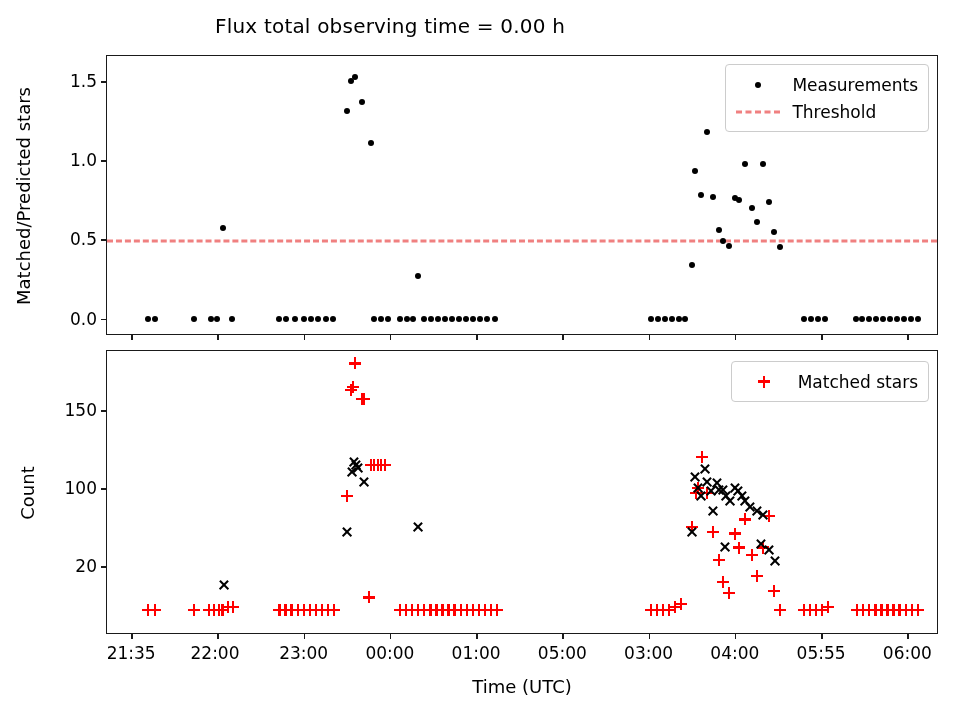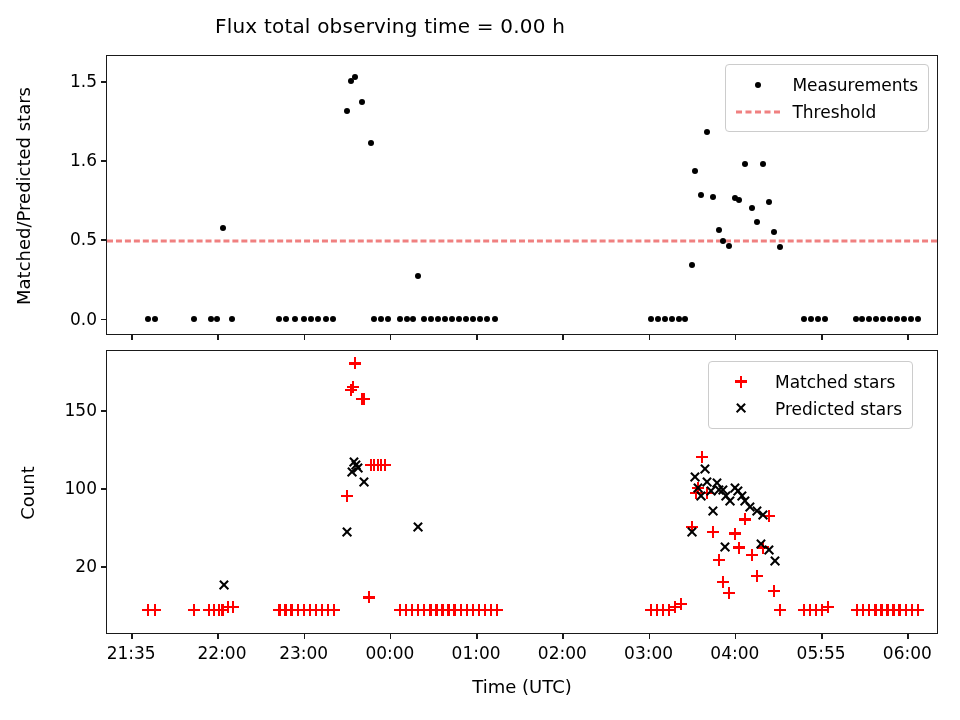--- a/index.html
+++ b/index.html
@@ -175,21 +175,21 @@
     border-radius: 4px;
     padding: 6px 10px 6px 8px;
     font-size: 17px;
     color: #000000;
   }
   #legend-top {
     right: 8px;
     top: 8px;
   }
   #legend-bottom {
-    right: 24px;
+    right: 8px;
     top: 10px;
     text-align: center;
   }
   .legend-row {
     display: flex;
     align-items: center;
     height: 27px;
   }
   .legend-key {
     position: relative;
@@ -303,21 +303,21 @@
         <div class="pt-dot" style="left: 796.89px; top: 262.565px; background: rgb(0, 0, 0);"></div>
         <div class="pt-dot" style="left: 803.789px; top: 262.565px; background: rgb(0, 0, 0);"></div>
         <div class="pt-dot" style="left: 810.689px; top: 262.565px; background: rgb(0, 0, 0);"></div>
       </div>
     <div id="top-ticks">
         <div class="ytick" style="top: 262.565px;"></div>
         <div class="yticklabel" style="top: 262.565px;">0.0</div>
         <div class="ytick" style="top: 183.479px;"></div>
         <div class="yticklabel" style="top: 183.479px;">0.5</div>
         <div class="ytick" style="top: 104.393px;"></div>
-        <div class="yticklabel" style="top: 104.393px;">1.6</div>
+        <div class="yticklabel" style="top: 104.393px;">1.0</div>
         <div class="ytick" style="top: 25.3074px;"></div>
         <div class="yticklabel" style="top: 25.3074px;">1.5</div>
         <div class="xtick" style="left: 24.1482px;"></div>
         <div class="xtick" style="left: 110.392px;"></div>
         <div class="xtick" style="left: 196.635px;"></div>
         <div class="xtick" style="left: 282.879px;"></div>
         <div class="xtick" style="left: 369.122px;"></div>
         <div class="xtick" style="left: 455.366px;"></div>
         <div class="xtick" style="left: 541.609px;"></div>
         <div class="xtick" style="left: 627.853px;"></div>
@@ -468,49 +468,43 @@
     <div id="bottom-ticks">
         <div class="ytick" style="top: 215.28px;"></div>
         <div class="yticklabel" style="top: 215.28px;">20</div>
         <div class="ytick" style="top: 137.28px;"></div>
         <div class="yticklabel" style="top: 137.28px;">100</div>
         <div class="ytick" style="top: 59.28px;"></div>
         <div class="yticklabel" style="top: 59.28px;">150</div>
         <div class="xtick" style="left: 24.1482px;"></div>
         <div class="xticklabel" style="left: 24.1482px;">21:35</div>
         <div class="xtick" style="left: 110.392px;"></div>
-        <div class="xticklabel" style="left: 115px;">22:00</div>
+        <div class="xticklabel" style="left: 108px;">22:00</div>
         <div class="xtick" style="left: 196.635px;"></div>
         <div class="xticklabel" style="left: 196.635px;">23:00</div>
         <div class="xtick" style="left: 282.879px;"></div>
         <div class="xticklabel" style="left: 282.879px;">00:00</div>
         <div class="xtick" style="left: 369.122px;"></div>
         <div class="xticklabel" style="left: 369.122px;">01:00</div>
         <div class="xtick" style="left: 455.366px;"></div>
-        <div class="xticklabel" style="left: 455.366px;">02:00</div>
+        <div class="xticklabel" style="left: 455.366px;">05:00</div>
         <div class="xtick" style="left: 541.609px;"></div>
         <div class="xticklabel" style="left: 541.609px;">03:00</div>
         <div class="xtick" style="left: 627.853px;"></div>
         <div class="xticklabel" style="left: 627.853px;">04:00</div>
         <div class="xtick" style="left: 714.096px;"></div>
         <div class="xticklabel" style="left: 714.096px;">05:55</div>
         <div class="xtick" style="left: 800.34px;"></div>
         <div class="xticklabel" style="left: 800.34px;">06:00</div>
       </div>
 
     <div class="legend" id="legend-bottom">
       <div class="legend-row">
         <span class="legend-key">
           <span class="sym pt-plus"></span>
         </span>
         <span class="legend-label">Matched stars</span>
       </div>
-      <div class="legend-row">
-        <span class="legend-key">
-          <span class="sym pt-cross"></span>
-        </span>
-        <span class="legend-label">Predicted stars</span>
-      </div>
     </div>
   </div>
 
   <div id="xlabel">Time (UTC)</div>
 </div>
 
 </body></html>

